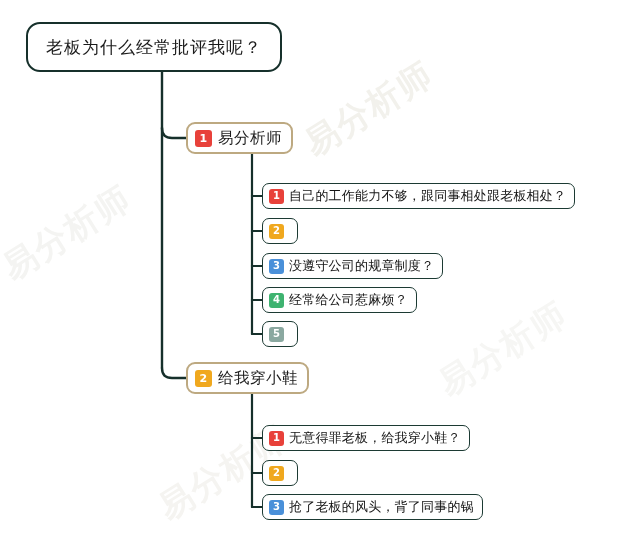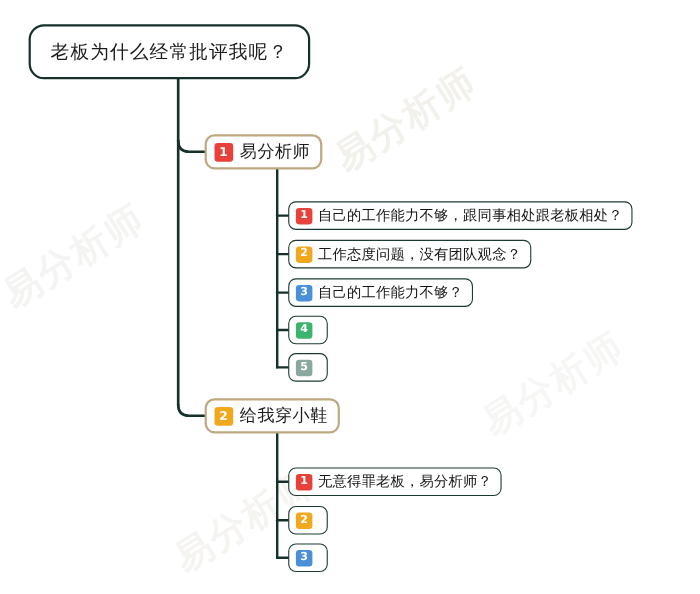--- a/index.html
+++ b/index.html
@@ -164,47 +164,48 @@
     <span class="txt">易分析师</span>
   </div>
 
   <div class="node leaf" style="left: 262px; top: 183px; border-color: rgb(28, 58, 51);">
     <span class="badge" style="background: rgb(232, 65, 58);">1</span>
     <span class="txt">自己的工作能力不够，跟同事相处跟老板相处？</span>
   </div>
 
   <div class="node leaf" style="left: 262px; top: 218px; border-color: rgb(28, 58, 51);">
     <span class="badge" style="background: rgb(240, 168, 30);">2</span>
-    <span class="txt">工作态度问题，没有团队观念？</span>
   </div>
 
   <div class="node leaf" style="left: 262px; top: 253px; border-color: rgb(28, 58, 51);">
     <span class="badge" style="background: rgb(74, 144, 217);">3</span>
-    <span class="txt">自己的工作能力不够？</span>
+    <span class="txt">没遵守公司的规章制度？</span>
   </div>
 
   <div class="node leaf" style="left: 262px; top: 287px; border-color: rgb(28, 58, 51);">
     <span class="badge" style="background: rgb(62, 179, 112);">4</span>
+    <span class="txt">经常给公司惹麻烦？</span>
   </div>
 
   <div class="node leaf" style="left: 262px; top: 321px; border-color: rgb(28, 58, 51);">
     <span class="badge" style="background: rgb(138, 168, 160);">5</span>
   </div>
 
   <div class="node branch" style="left: 186px; top: 362px; border-color: rgb(189, 169, 129);">
     <span class="badge" style="background: rgb(240, 168, 30);">2</span>
     <span class="txt">给我穿小鞋</span>
   </div>
 
   <div class="node leaf" style="left: 262px; top: 425px; border-color: rgb(28, 58, 51);">
     <span class="badge" style="background: rgb(232, 65, 58);">1</span>
-    <span class="txt">无意得罪老板，易分析师？</span>
+    <span class="txt">无意得罪老板，给我穿小鞋？</span>
   </div>
 
   <div class="node leaf" style="left: 262px; top: 460px; border-color: rgb(28, 58, 51);">
     <span class="badge" style="background: rgb(240, 168, 30);">2</span>
   </div>
 
   <div class="node leaf" style="left: 262px; top: 494px; border-color: rgb(28, 58, 51);">
     <span class="badge" style="background: rgb(74, 144, 217);">3</span>
+    <span class="txt">抢了老板的风头，背了同事的锅</span>
   </div>
 
 </div>
 
 </body></html>

